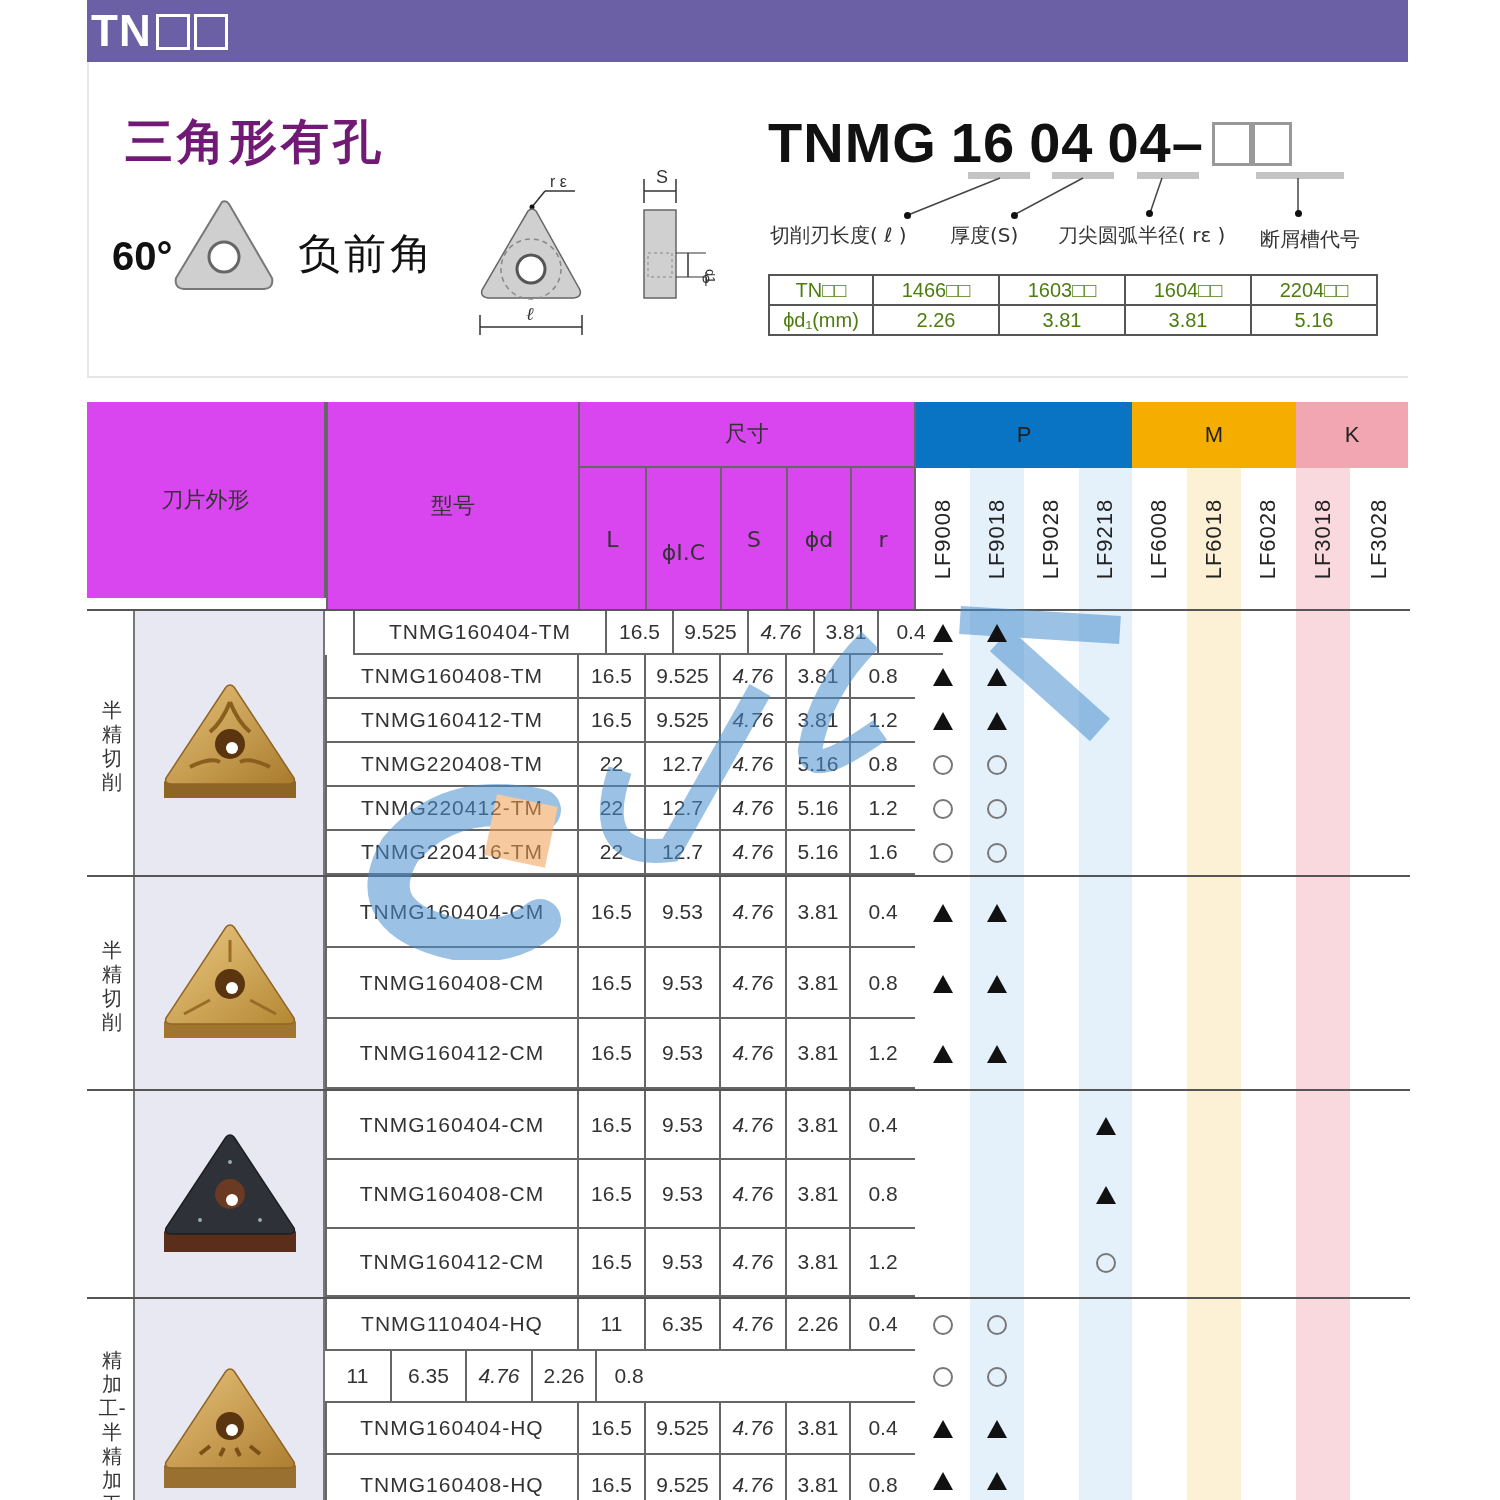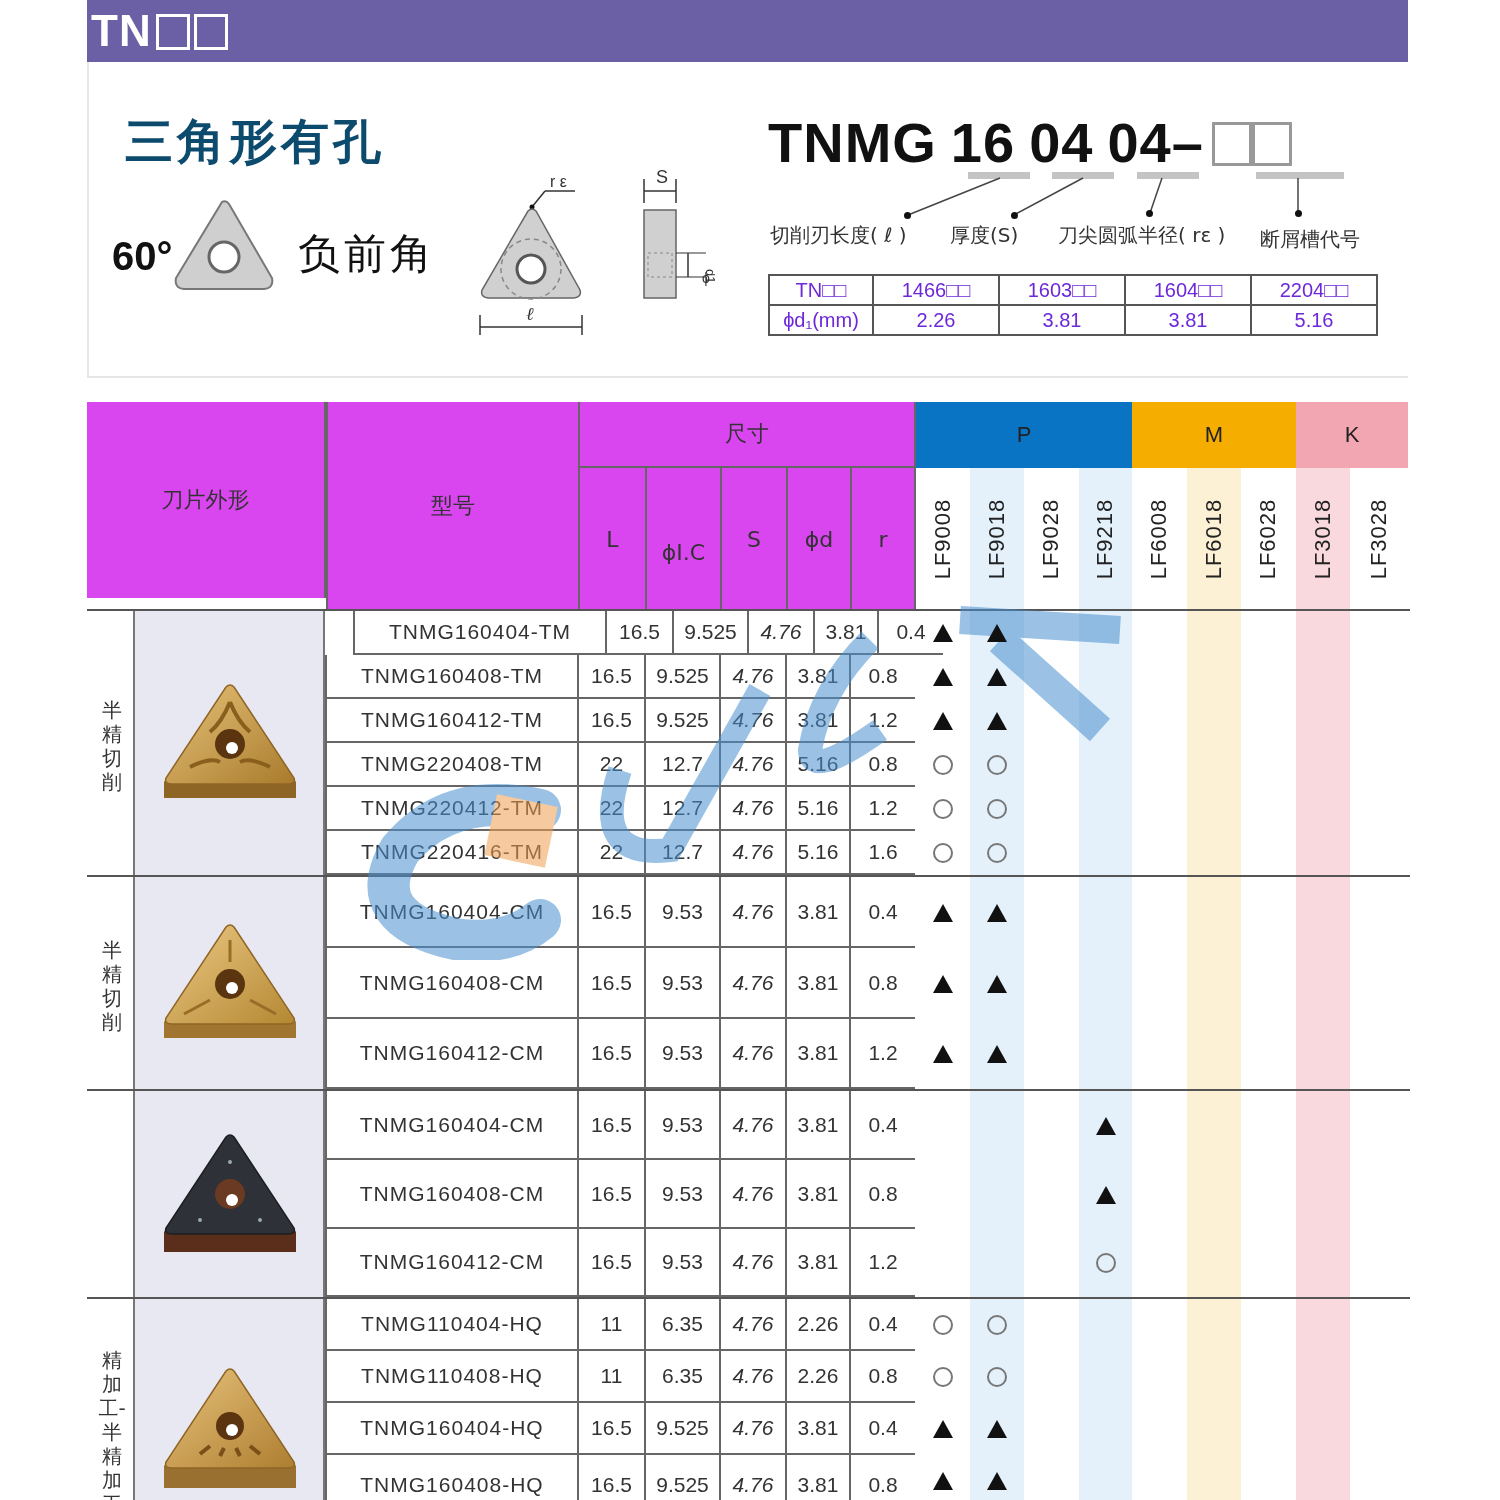--- a/index.html
+++ b/index.html
@@ -1,31 +1,31 @@
 <!DOCTYPE html>
 <html><head>
 <meta charset="utf-8">
 <style>
   html, body { margin:0; padding:0; background:#ffffff; }
   body { width:1500px; height:1500px; position:relative; overflow:hidden; font-family:"Liberation Sans", "DejaVu Sans", sans-serif; color:#222; }
   .topbar { position:absolute; left:87px; top:0; width:1321px; height:62px; background:#6b5fa6; }
   .topbar .title { position:absolute; left:4px; top:6px; font-size:44px; font-weight:bold; color:#fff; letter-spacing:1px; font-family:"Liberation Sans", sans-serif; }
   .topbar .title .box { display:inline-block; width:34px; height:36px; border:3px solid #fff; margin-left:4px; vertical-align:-4px; box-sizing:border-box; }
   .infopanel { position:absolute; left:87px; top:62px; width:1321px; height:316px; background:#fff; border-left:2px solid #e6e6e6; border-bottom:2px solid #e6e6e6; box-sizing:border-box; }
-  .cn-title { position:absolute; left:125px; top:110px; font-size:48px; font-weight:bold; font-family:"DejaVu Sans", sans-serif; color:#0c4a6e; letter-spacing:4px; }
+  .cn-title { position:absolute; left:125px; top:110px; font-size:48px; font-weight:bold; font-family:"DejaVu Sans", sans-serif; color:#701a75; letter-spacing:4px; }
   .deg { position:absolute; left:112px; top:234px; font-size:40px; font-weight:bold; color:#111; }
   .neg { position:absolute; left:298px; top:226px; font-size:42px; color:#111; font-family:"DejaVu Sans", sans-serif; letter-spacing:4px; }
   .code-title { position:absolute; left:768px; top:110px; font-size:56px; font-weight:bold; color:#111; letter-spacing:1px; }
   .code-title .seg { display:inline-block; margin-right:14px; }
   .code-title .sq { display:inline-block; width:40px; height:44px; border:3px solid #999; vertical-align:-4px; box-sizing:border-box; }
   .ul { position:absolute; height:7px; background:#c4c4c4; top:172px; }
   .legend-label { position:absolute; top:222px; font-size:20px; color:#333; font-family:"DejaVu Sans", sans-serif; }
   .dot { position:absolute; width:7px; height:7px; border-radius:50%; background:#111; }
   table.mini { position:absolute; left:768px; top:274px; border-collapse:collapse; font-size:20px; }
-  table.mini td { border:2px solid #555; height:28px; text-align:center; padding:0 8px; color:#6d28d9; }
+  table.mini td { border:2px solid #555; height:28px; text-align:center; padding:0 8px; color:#4d7c0f; }
   .mainhead { position:absolute; left:87px; top:402px; width:1321px; height:208px; }
   .hcell { position:absolute; background:#d946ef; box-sizing:border-box; border-right:2px solid #666; display:flex; align-items:center; justify-content:center; font-size:22px; color:#333; font-family:"DejaVu Sans", sans-serif; }
   .grp { position:absolute; top:0; height:66px; display:flex; align-items:center; justify-content:center; font-size:22px; color:#222; }
   .grade { position:absolute; top:66px; height:142px; display:flex; align-items:center; justify-content:center; }
   .grade span { transform:rotate(-90deg); white-space:nowrap; font-size:22px; color:#222; letter-spacing:1px; }
   .stripe { position:absolute; top:468px; height:1032px; }
   .row { position:absolute; left:325px; width:590px; border-bottom:2px solid #666; box-sizing:border-box; display:flex; align-items:center; background:#fff; }
   .row .c { height:100%; display:flex; align-items:center; justify-content:center; border-right:2px solid #666; box-sizing:border-box; font-size:21px; color:#333; }
   .row .c.model { width:254px; border-left:2px solid #666; letter-spacing:1px; }
   .row .c.l { width:67px; } .row .c.ic { width:75px; } .row .c.s { width:66px;font-style:italic; } .row .c.d { width:64px; } .row .c.r { width:64px; border-right:none; }
@@ -323,21 +323,20 @@
     </div>
     <div class="row" style="top: 1299px; height: 52px;">
       <div class="c model">TNMG110404-HQ</div>
       <div class="c l">11</div>
       <div class="c ic">6.35</div>
       <div class="c s">4.76</div>
       <div class="c d">2.26</div>
       <div class="c r">0.4</div>
     </div>
     <div class="row" style="top: 1351px; height: 52px;">
-      <div class="c model">TNMG110408-HQ</div>
       <div class="c l">11</div>
       <div class="c ic">6.35</div>
       <div class="c s">4.76</div>
       <div class="c d">2.26</div>
       <div class="c r">0.8</div>
     </div>
     <div class="row" style="top: 1403px; height: 52px;">
       <div class="c model">TNMG160404-HQ</div>
       <div class="c l">16.5</div>
       <div class="c ic">9.525</div>

